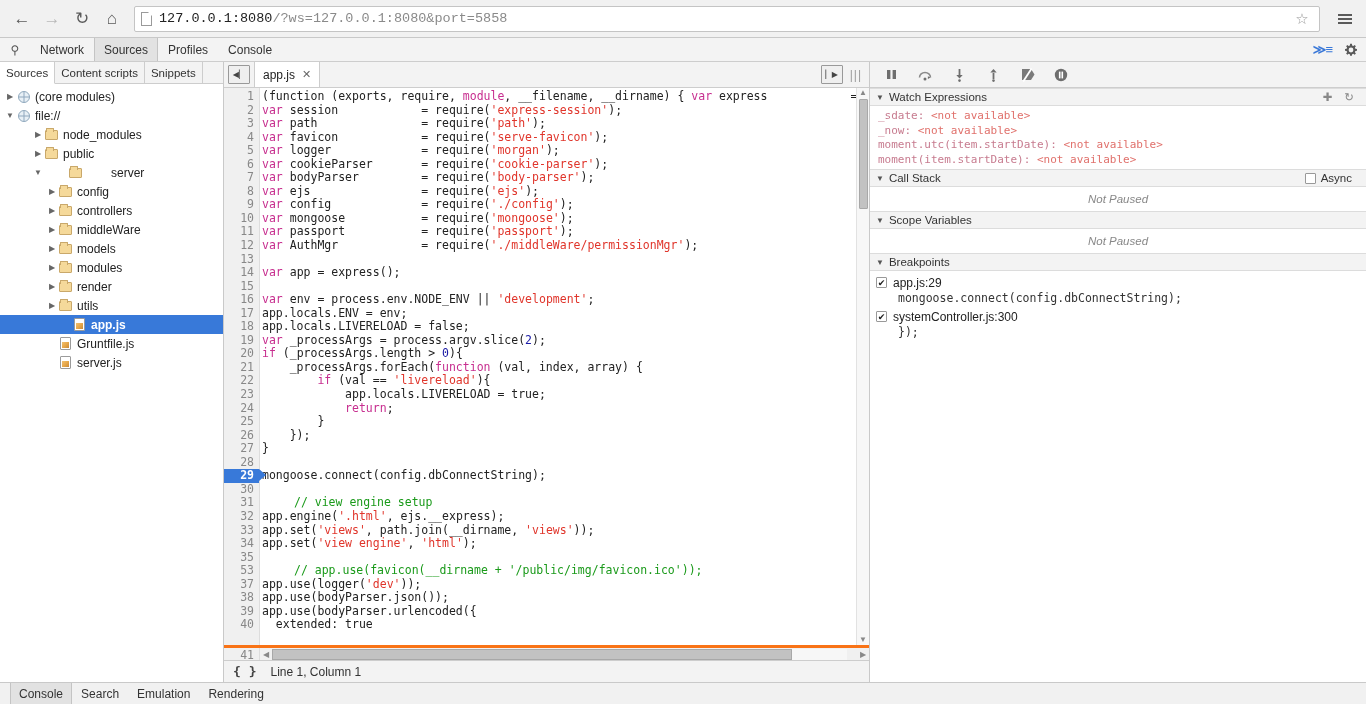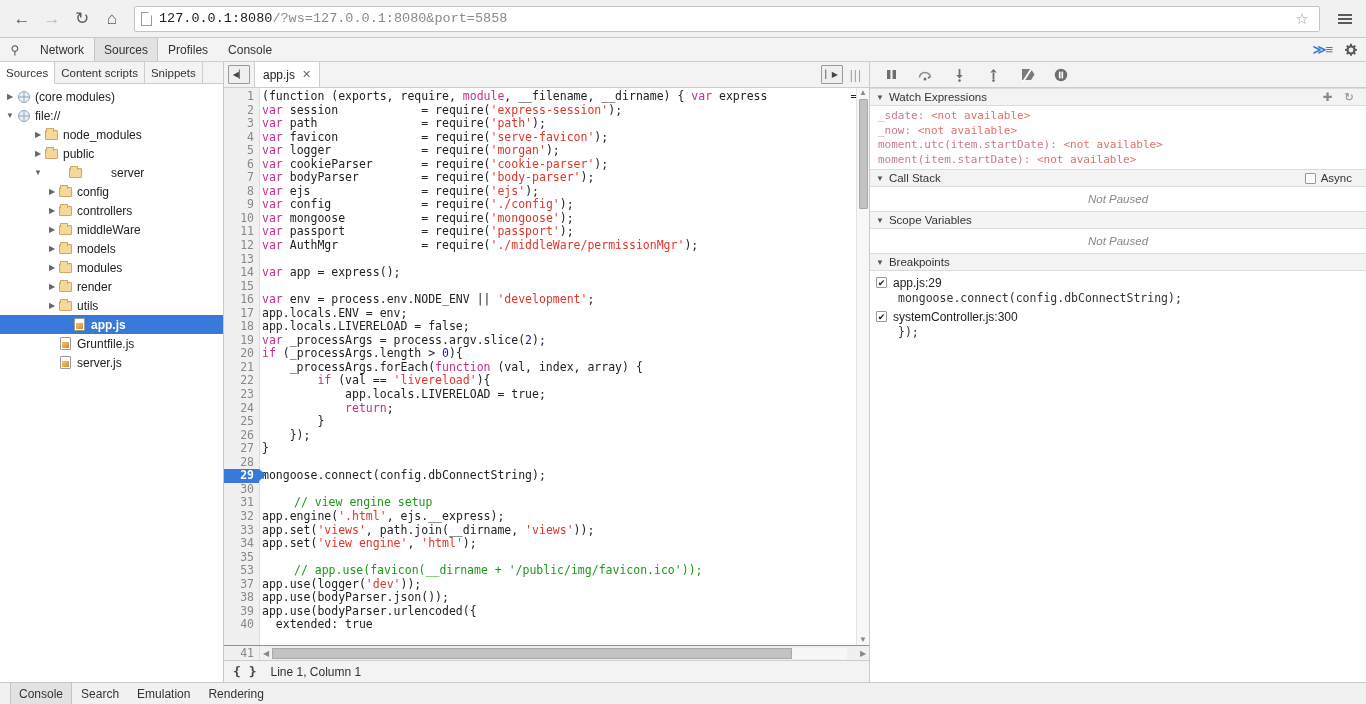--- a/index.html
+++ b/index.html
@@ -190,21 +190,21 @@
   .kw { color: #c72e8f; }
   .str { color: #e0352b; }
   .num { color: #1a1aa6; }
   .cmt { color: #1a9a1a; margin-left: 32px; }
   .vsb { width: 13px; flex: 0 0 13px; background: #f7f7f7; border-left: 1px solid #e2e2e2;
          display: flex; flex-direction: column; align-items: center; }
   .vsb .arrow { color: #888; font-size: 8px; line-height: 10px; }
   .vsb .thumb { width: 9px; background: #c2c2c2; border: 1px solid #a8a8a8; border-radius: 1px; margin: 1px 0; }
   .vsb .track { flex: 1; }
 
-  .hbar { height: 15px; flex: 0 0 15px; background: #f0f0f0; border-top: 1px solid #f97316; display: flex; align-items: center; }
+  .hbar { height: 15px; flex: 0 0 15px; background: #f0f0f0; border-top: 3px solid #f97316; display: flex; align-items: center; }
   .hbar .gspace { width: 36px; flex: 0 0 36px; border-right: 1px solid #ddd; height: 100%; background: #f0f0f0;
                   font-family: "DejaVu Sans Mono", monospace; font-size: 11.5px; color: #888;
                   text-align: right; padding-right: 5px; line-height: 14px; }
   .hbar .harrow { width: 12px; text-align: center; color: #888; font-size: 8px; }
   .hbar .htrack { flex: 1; height: 11px; background: #f7f7f7; position: relative; margin-right: 10px; }
   .hbar .hthumb { position: absolute; left: 0; top: 0; height: 11px; width: 520px; background: #c2c2c2; border: 1px solid #a8a8a8; }
 
   .ed-status {
     height: 22px; flex: 0 0 22px; background: #f3f3f3; border-top: 1px solid #cdcdcd;
     display: flex; align-items: center; gap: 14px; padding-left: 9px; font-size: 12px; color: #333;

